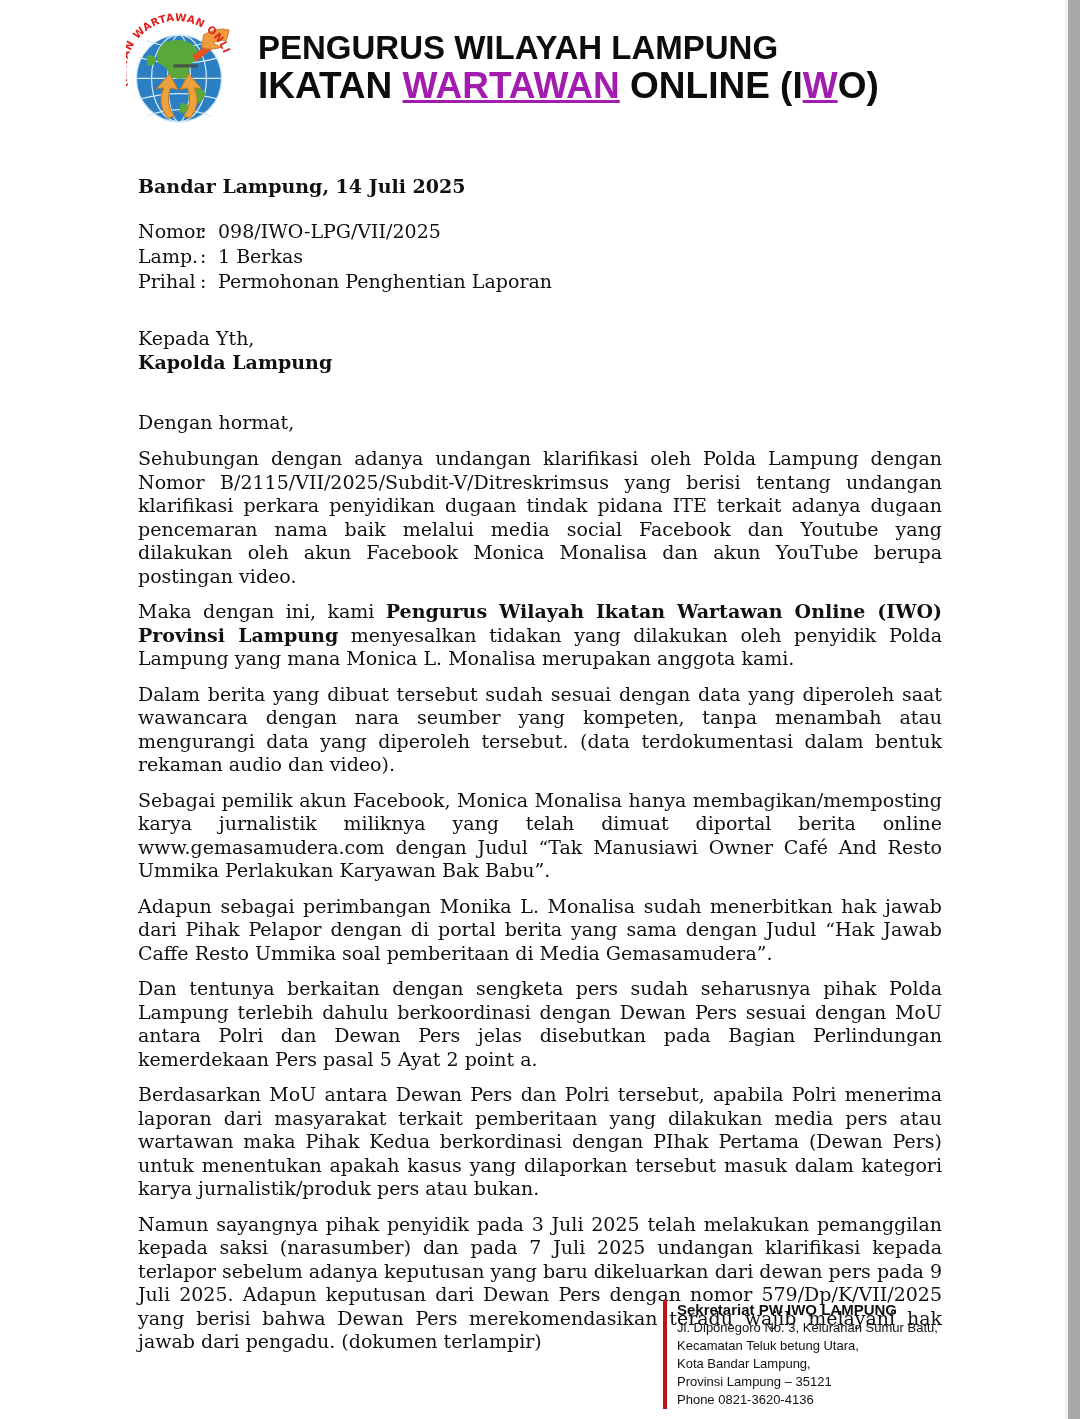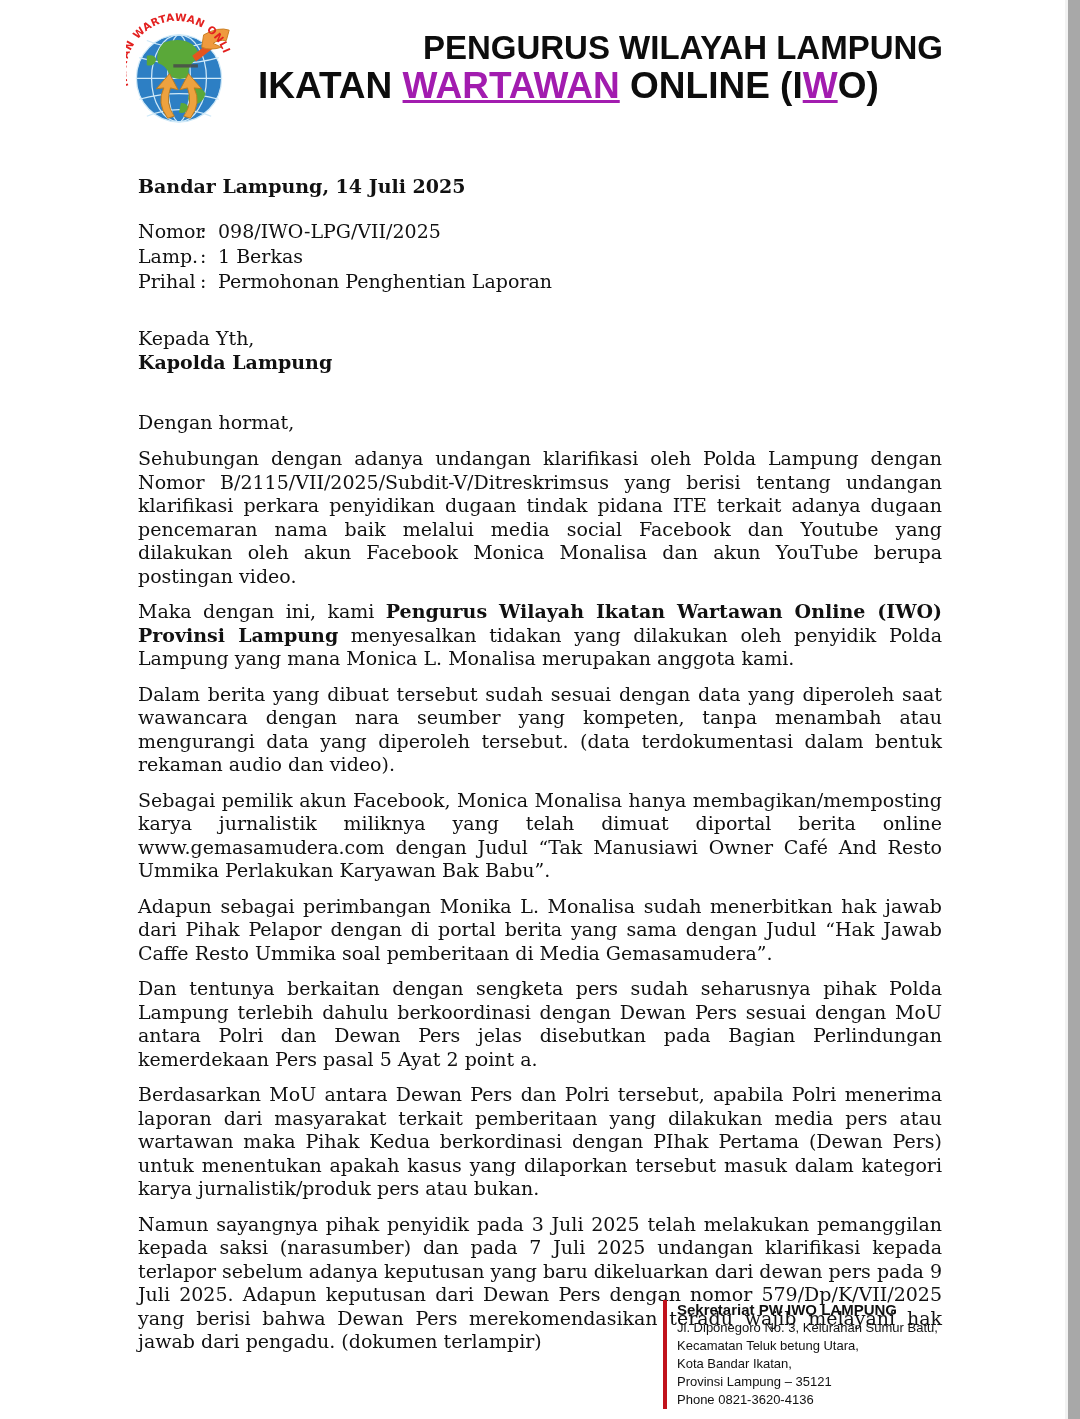--- a/index.html
+++ b/index.html
@@ -5,21 +5,21 @@
   html,body{margin:0;padding:0;}
   body{background:#ffffff;font-family:"DejaVu Serif", serif;}
   .viewport{position:relative;width:1080px;height:1419px;overflow:hidden;background:#ffffff;}
   .scrollstrip{position:absolute;top:0;right:0;width:12px;height:100%;background:#a8a8a8;border-left:3px solid #f2f2f2;}
   .page{position:relative;width:1067px;height:1419px;box-sizing:border-box;padding:12px 124px 0 138px;color:#111;}
 
   
   .hdr{position:relative;height:112px;}
   .logo{position:absolute;left:-12px;top:0;width:106px;height:112px;}
   .titles{margin-left:120px;padding-top:18px;font-family:"Liberation Sans", sans-serif;font-weight:700;color:#0d0d0d;}
-  .t1{font-size:33px;line-height:36px;letter-spacing:0px;text-align:right;}
+  .t1{font-size:33px;line-height:36px;letter-spacing:0px;}
   .t2{font-size:37px;line-height:40px;letter-spacing:0px;}
   .t2 .red{color:#a21caf;text-decoration:underline;}
 
   
   .date{margin-top:50px;font-weight:700;font-size:19px;line-height:25px;}
   .meta{margin-top:20px;font-size:19px;line-height:25px;}
   .meta-row{display:flex;}
   .meta-label{width:62px;flex:0 0 auto;}
   .meta-sep{width:18px;flex:0 0 auto;}
   .addr{margin-top:32px;font-size:19px;line-height:24px;}
@@ -128,21 +128,21 @@
         <p class="para"><span>Dan tentunya berkaitan dengan sengketa pers sudah seharusnya pihak Polda Lampung terlebih dahulu berkoordinasi dengan Dewan Pers sesuai dengan MoU antara Polri dan Dewan Pers jelas disebutkan pada Bagian Perlindungan kemerdekaan Pers pasal 5 Ayat 2 point a.</span></p>
         <p class="para"><span>Berdasarkan MoU antara Dewan Pers dan Polri tersebut, apabila Polri menerima laporan dari masyarakat terkait pemberitaan yang dilakukan media pers atau wartawan maka Pihak Kedua berkordinasi dengan PIhak Pertama (Dewan Pers) untuk menentukan apakah kasus yang dilaporkan tersebut masuk dalam kategori karya jurnalistik/produk pers atau bukan.</span></p>
         <p class="para"><span>Namun sayangnya pihak penyidik pada 3 Juli 2025 telah melakukan pemanggilan kepada saksi (narasumber) dan pada 7 Juli 2025 undangan klarifikasi kepada terlapor sebelum adanya keputusan yang baru dikeluarkan dari dewan pers pada 9 Juli 2025. Adapun keputusan dari Dewan Pers dengan nomor 579/Dp/K/VII/2025 yang berisi bahwa Dewan Pers merekomendasikan teradu wajib melayani hak jawab dari pengadu. (dokumen terlampir)</span></p>
       </div>
 
     <div class="ftr">
       <div class="f-title">Sekretariat PW IWO LAMPUNG</div>
       <div>
           <div class="f-line">Jl. Diponegoro No. 3, Kelurahan Sumur Batu,</div>
           <div class="f-line">Kecamatan Teluk betung Utara,</div>
-          <div class="f-line">Kota Bandar Ikatan,</div>
+          <div class="f-line">Kota Bandar Lampung,</div>
           <div class="f-line">Provinsi Lampung – 35121</div>
           <div class="f-line">Phone 0821-3620-4136</div>
         </div>
     </div>
 
   </div>
   <div class="scrollstrip"></div>
 </div>
 
 </body></html>

